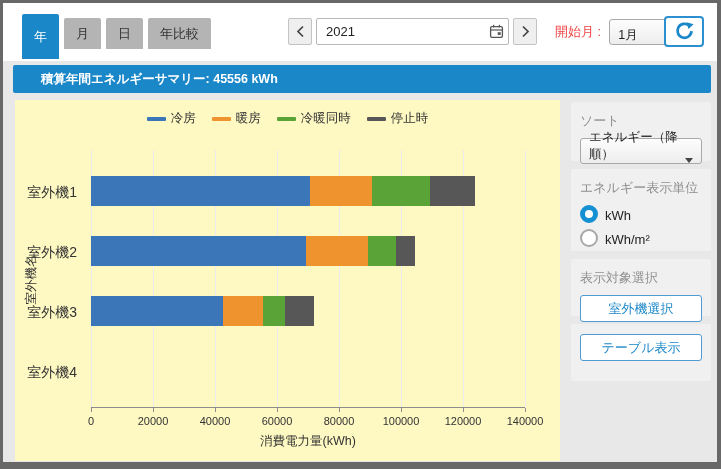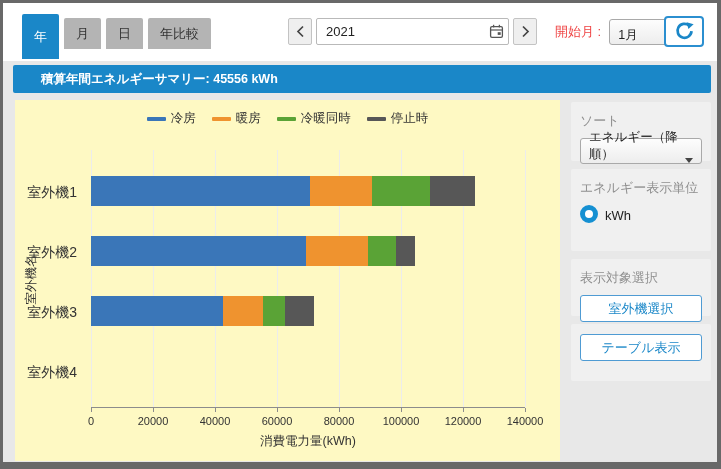--- a/index.html
+++ b/index.html
@@ -220,20 +220,24 @@
       <span class="caret"></span>
     </div>
   </div>
 
   <div class="card card-unit">
     <div class="cardlabel">エネルギー表示単位</div>
     <div class="radio-row">
       <span class="radio on"></span>
       <span class="radio-label">kWh</span>
     </div>
+    <div class="radio-row">
+      <span class="radio"></span>
+      <span class="radio-label">kWh/m²</span>
+    </div>
   </div>
 
   <div class="card card-target">
     <div class="cardlabel">表示対象選択</div>
     <div class="sidebtn">室外機選択</div>
   </div>
 
   <div class="card card-output">
     <div class="sidebtn">テーブル表示</div>
   </div>

